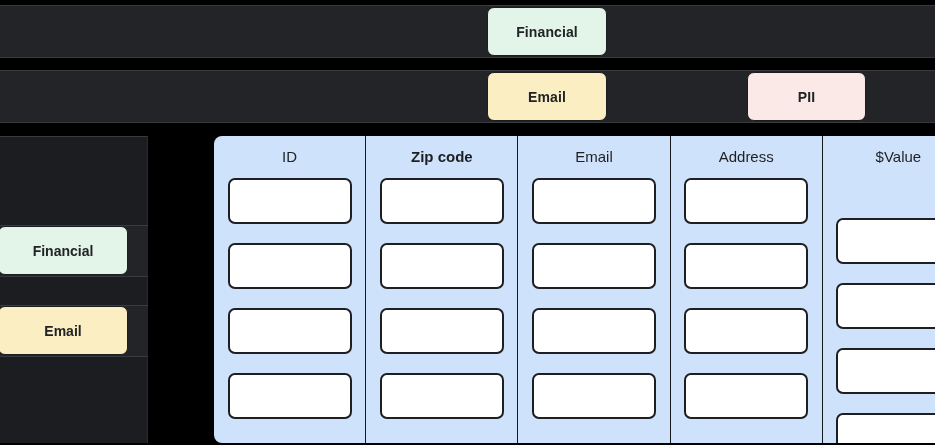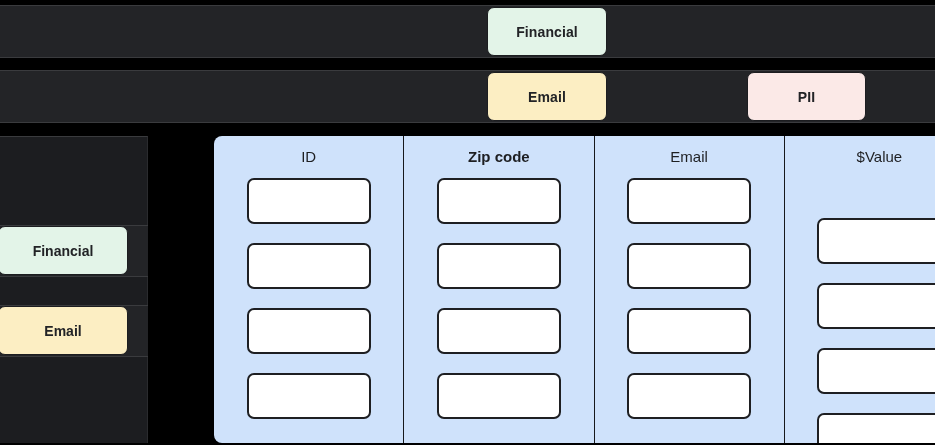--- a/index.html
+++ b/index.html
@@ -193,20 +193,29 @@
       <div class="column" style="background: rgb(207, 226, 251);">
         <div class="col-header">Email</div>
         <div class="cells">
           <div class="cell"></div>
           <div class="cell"></div>
           <div class="cell"></div>
           <div class="cell"></div>
         </div>
       </div>
       <div class="column" style="background: rgb(207, 226, 251);">
+        <div class="col-header">Address</div>
+        <div class="cells">
+          <div class="cell"></div>
+          <div class="cell"></div>
+          <div class="cell"></div>
+          <div class="cell"></div>
+        </div>
+      </div>
+      <div class="column" style="background: rgb(207, 226, 251);">
         <div class="col-header">$Value</div>
         <div class="cells">
           <div class="cell"></div>
           <div class="cell"></div>
           <div class="cell"></div>
           <div class="cell"></div>
         </div>
       </div>
     </div>
 

